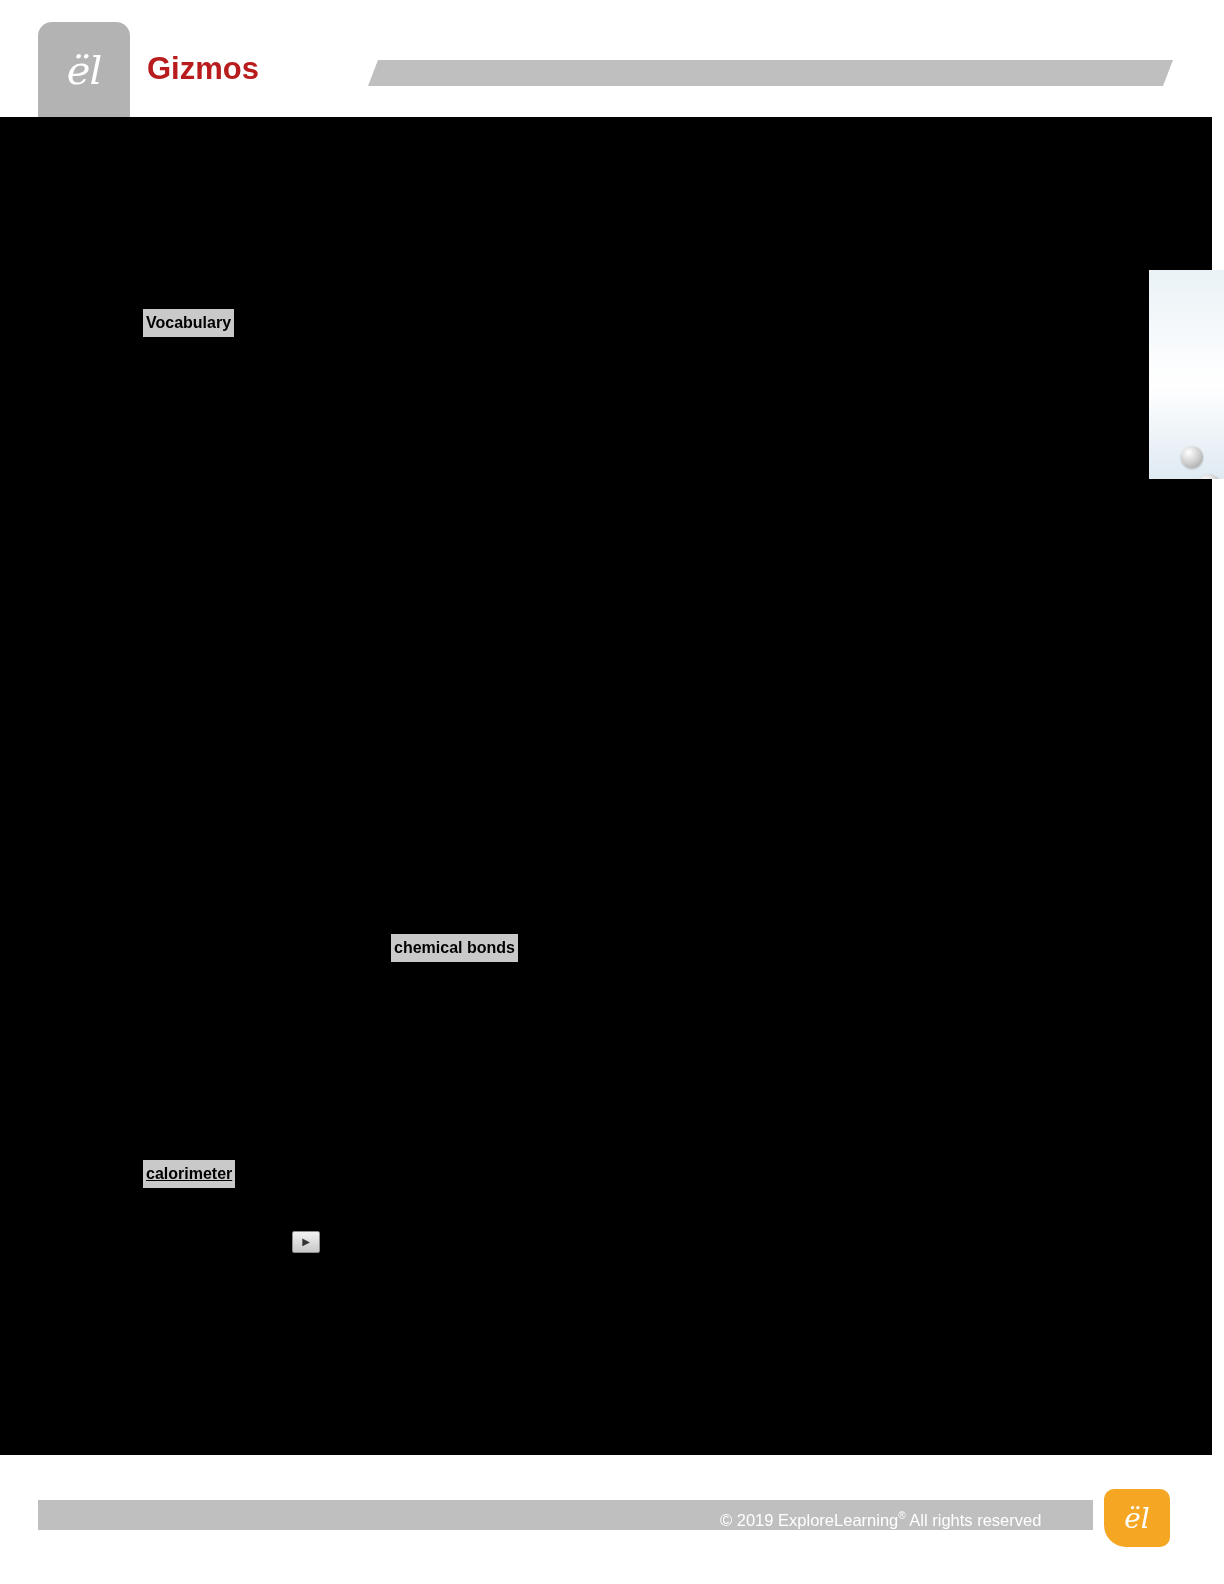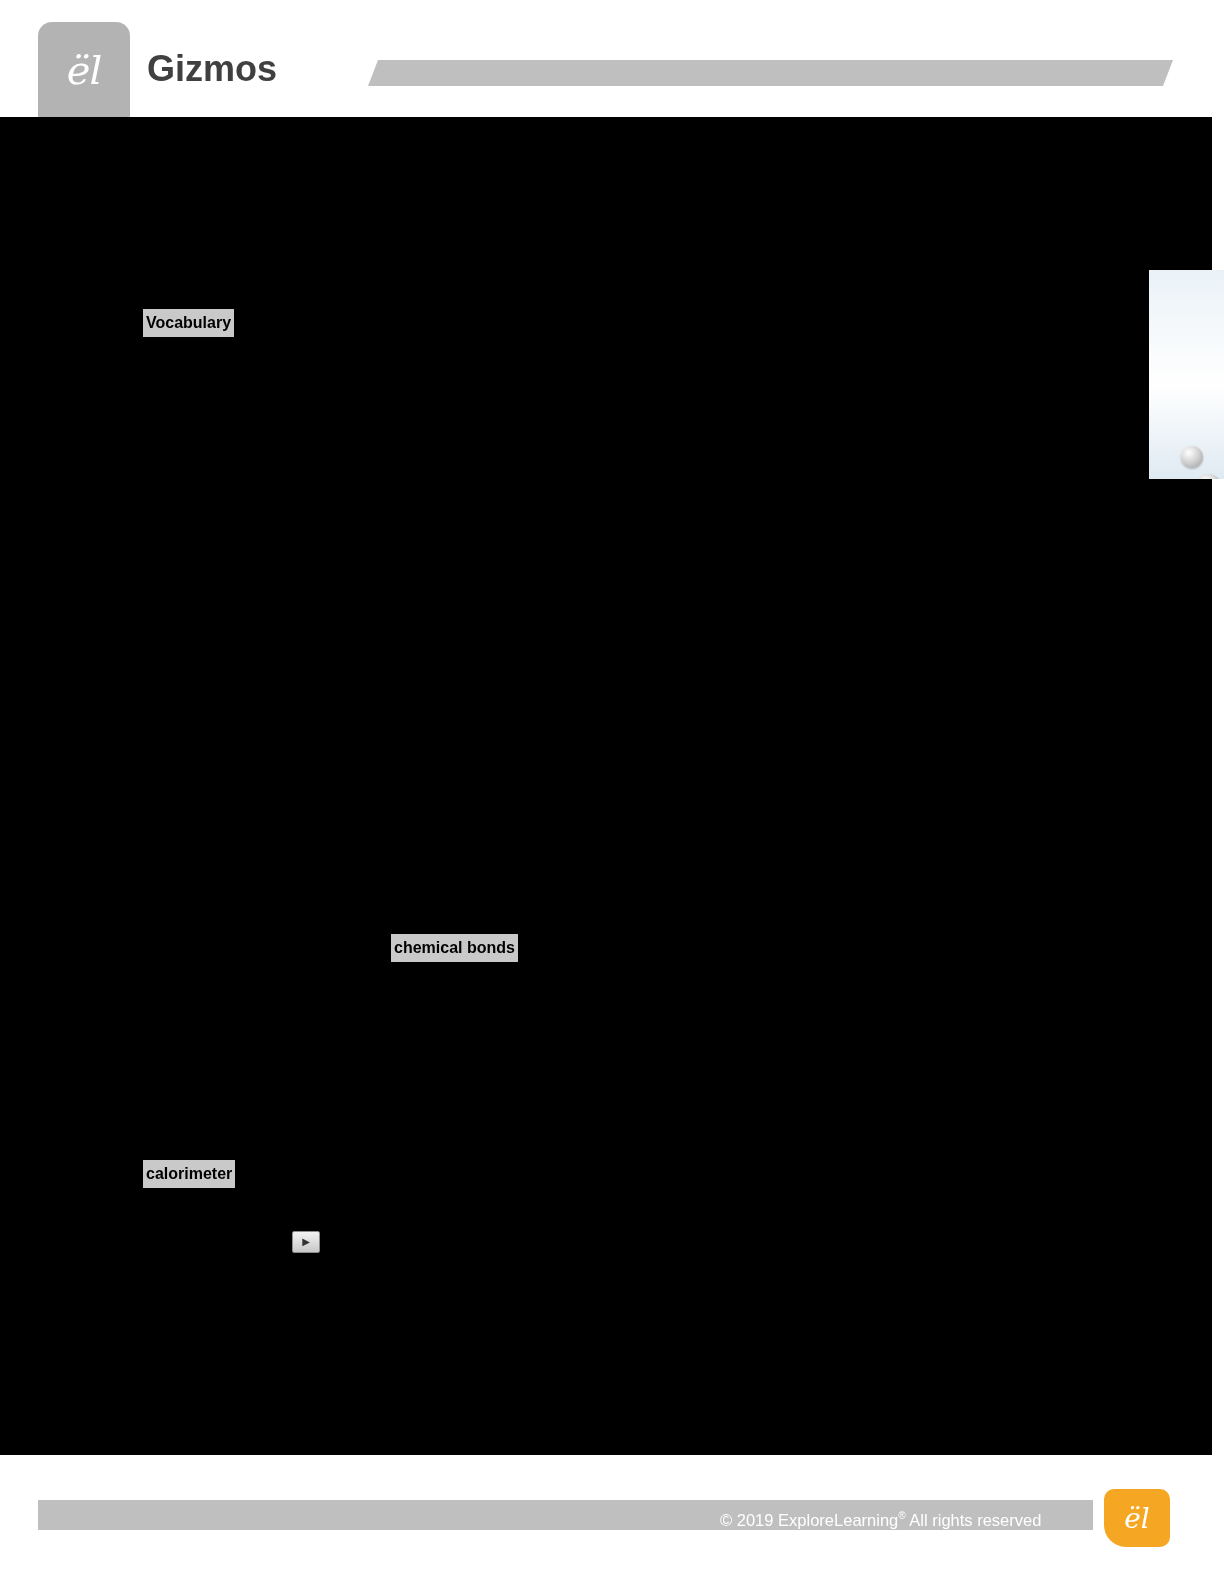--- a/index.html
+++ b/index.html
@@ -43,23 +43,23 @@
     color: #ffffff;
     font-family: "DejaVu Serif", serif;
     font-style: italic;
     font-size: 40px;
     letter-spacing: -1px;
   }
   .brand-word {
     position: absolute;
     left: 147px;
     top: 44px;
-    font-size: 36px;
+    font-size: 31px;
     font-weight: bold;
-    color: #404040;
+    color: #b91c1c;
     letter-spacing: 0px;
     line-height: 50px;
   }
   .header-bar {
     position: absolute;
     left: 368px;
     top: 60px;
     width: 805px;
     height: 26px;
     background: #bfbfbf;
@@ -82,21 +82,21 @@
     background: #c9c9c9;
     color: #000000;
     font-weight: bold;
     font-size: 16px;
     line-height: 26px;
     padding: 1px 3px;
     white-space: nowrap;
   }
   .term-vocabulary { left: 143px; top: 192px; }
   .term-chemical-bonds { left: 391px; top: 817px; }
-  .term-calorimeter { left: 143px; top: 1043px; }
+  .term-calorimeter { left: 143px; top: 1043px; text-decoration: underline; }
 
   
   .play-button {
     position: absolute;
     left: 292px;
     top: 1114px;
     width: 26px;
     height: 20px;
     background: linear-gradient(#f2f2f2, #c8c8c8);
     border: 1px solid #8c8c8c;

